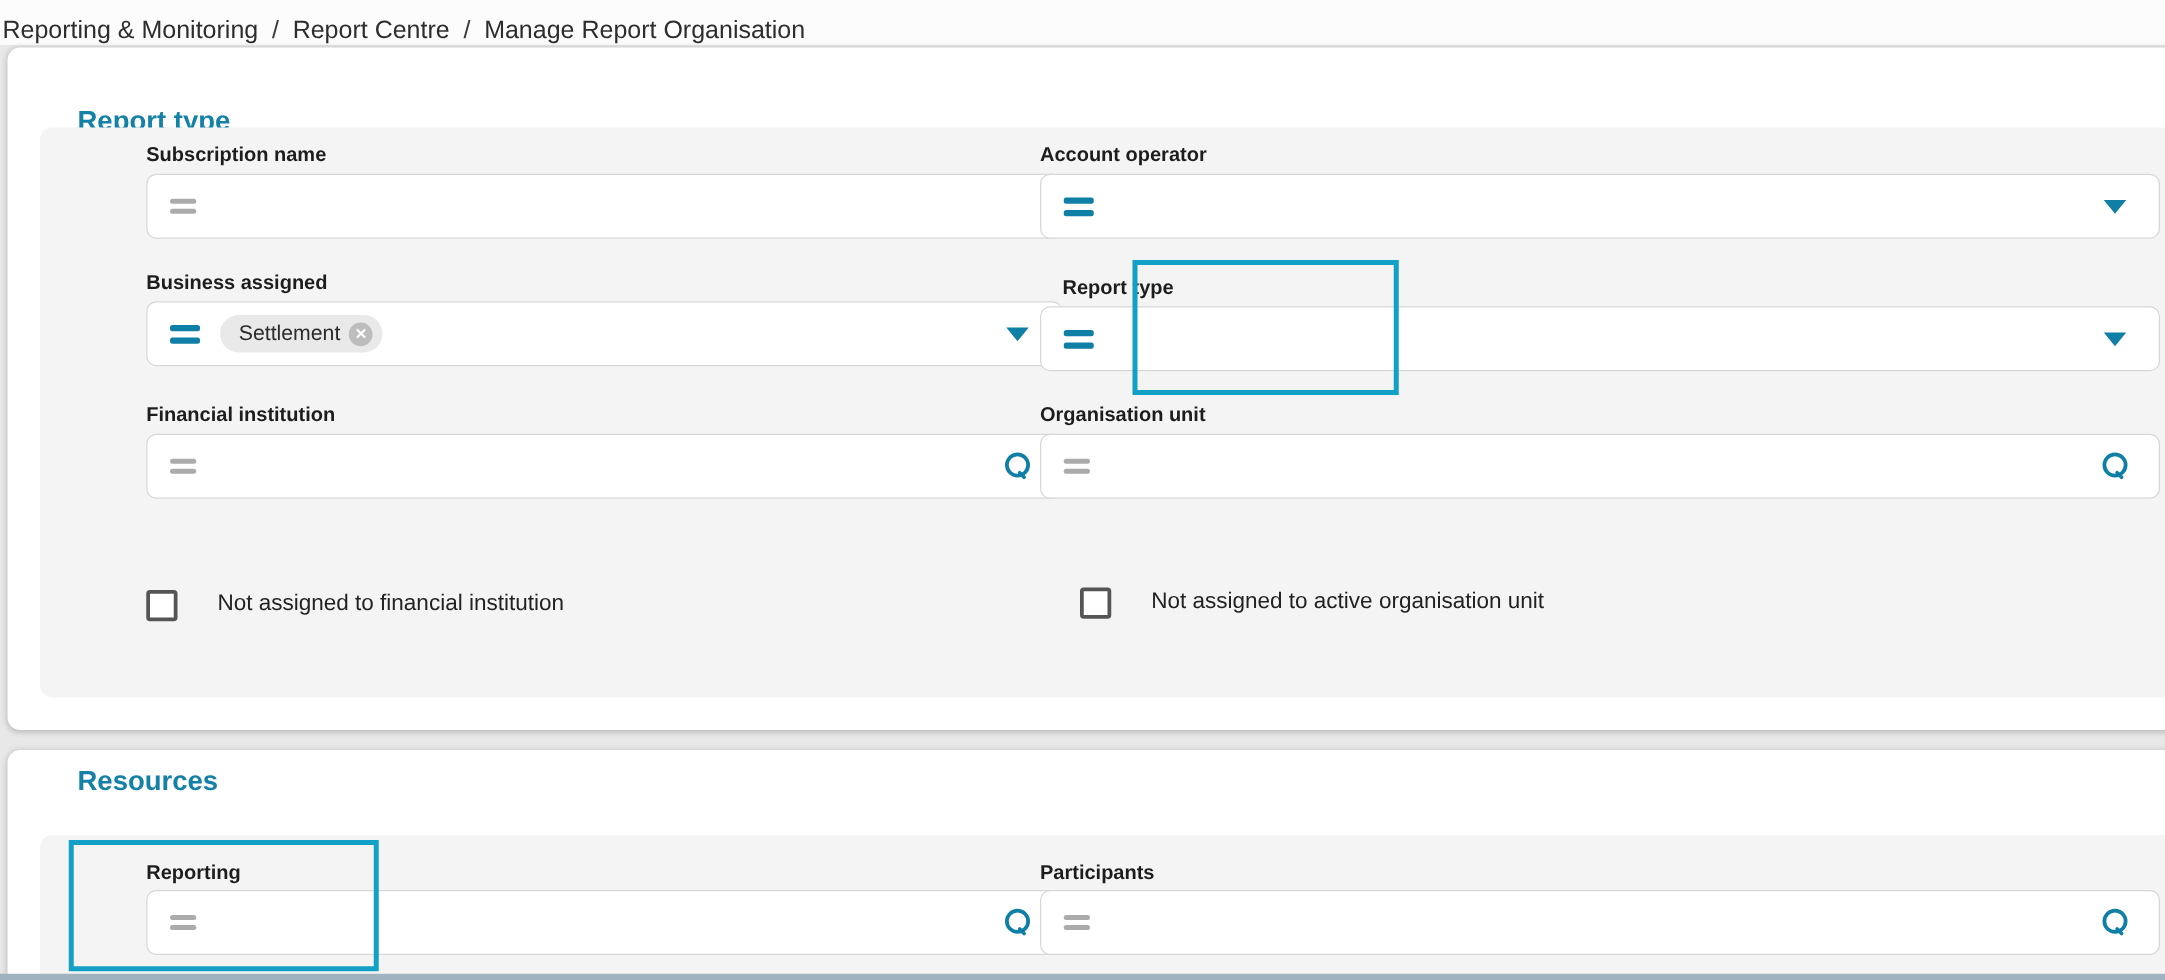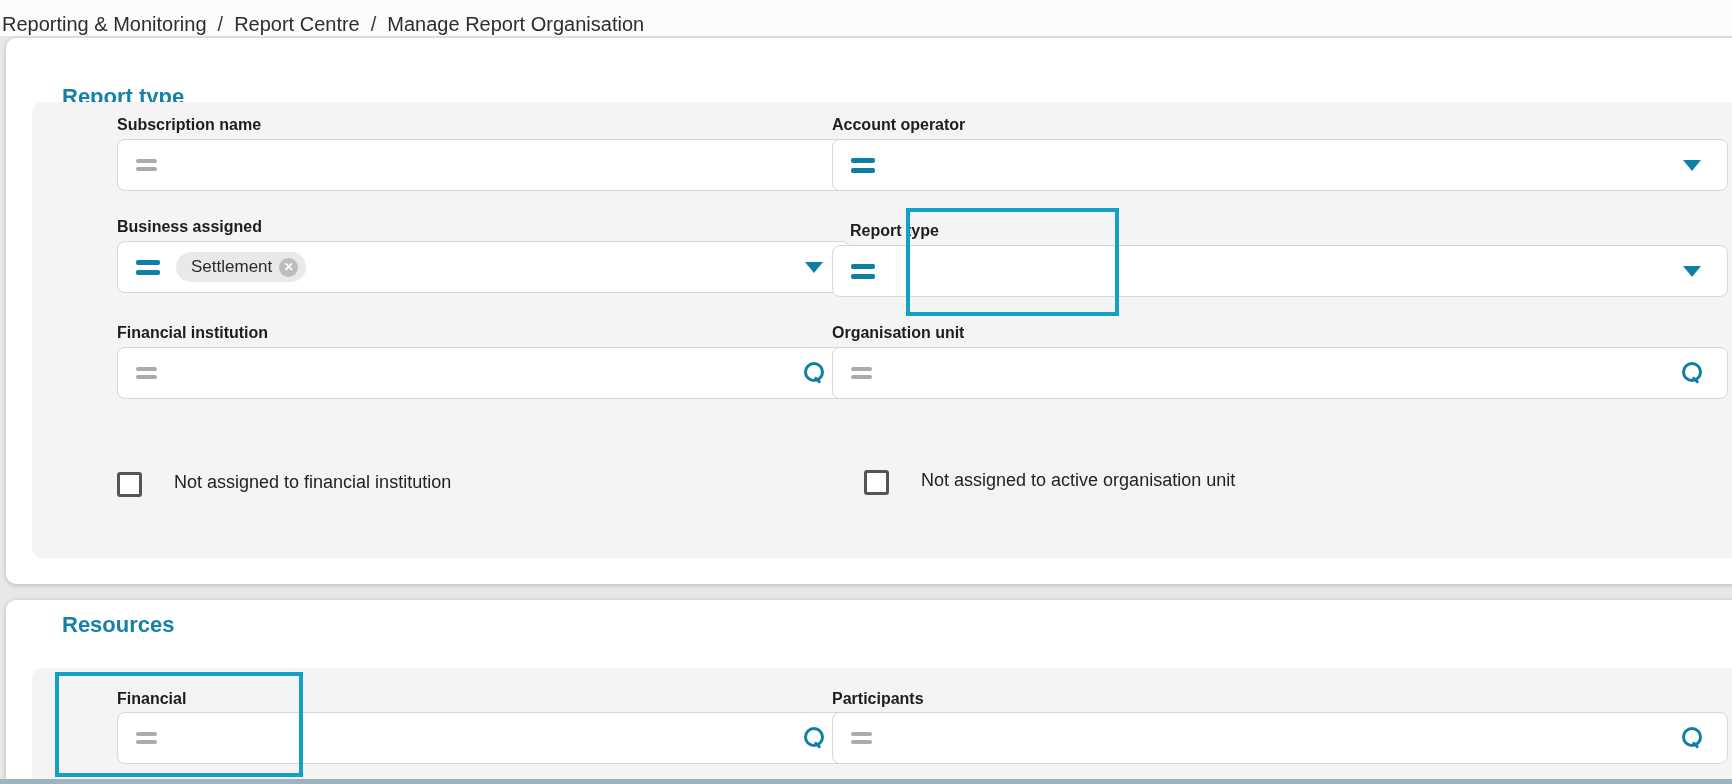--- a/index.html
+++ b/index.html
@@ -190,21 +190,21 @@
     </div>
 
   </div>
 </div>
 
 <div class="card card2">
   <div class="section-title" style="top:12px;">Resources</div>
 
   <div class="panel panel2">
 
-    <div class="field-label col1" style="top:22px;">Financial</div>
+    <div class="field-label col1" style="top:22px;">Reporting</div>
     <div class="input col1" style="top:44px;">
       <span class="eq">
           <i></i>
           <i></i>
         </span>
       <span class="mag"></span>
     </div>
 
     <div class="hl-box" style="left:23px; top:4px; width:248px; height:105px;"></div>
 

